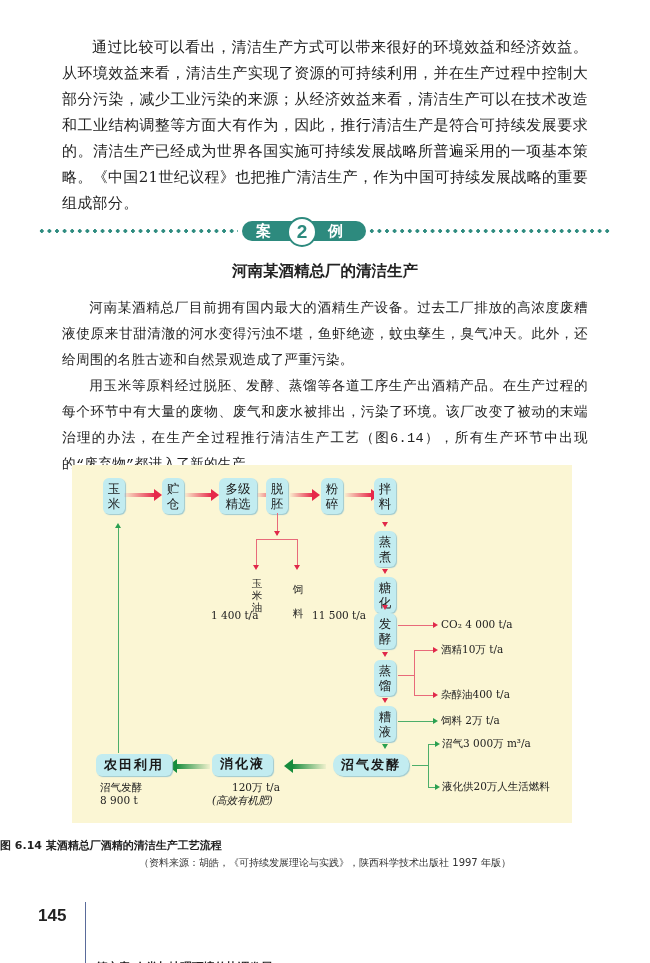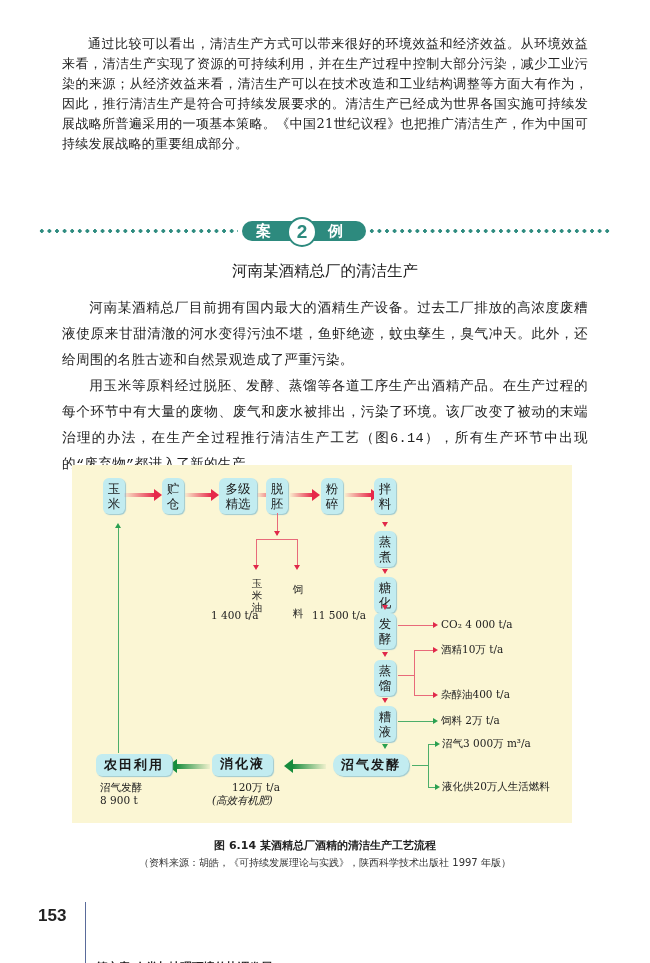--- a/index.html
+++ b/index.html
@@ -1,49 +1,49 @@
 <!DOCTYPE html>
 <html><head>
 <meta charset="utf-8">
 <style>
   html,body{margin:0;padding:0;background:#fff;}
   body{width:650px;height:963px;position:relative;overflow:hidden;font-family:"DejaVu Serif","Liberation Serif",serif;color:#222;}
-  .para{position:absolute;left:62px;width:526px;font-size:13px;line-height:20px;text-align:justify;letter-spacing:0.3px;}
+  .para{position:absolute;left:62px;width:526px;font-size:15px;line-height:26px;text-align:justify;letter-spacing:0.3px;}
   .para p{margin:0;text-indent:2em;}
   .p1{top:34px;}
   .banner{position:absolute;top:218px;left:38px;width:572px;height:28px;}
   .dots{position:absolute;top:11px;height:4px;background-image:radial-gradient(circle,#2f8c80 1.6px,transparent 1.8px);background-size:7.6px 4px;background-repeat:repeat-x;}
   .dots.l{left:0;width:200px;}
   .dots.r{left:330px;width:242px;}
   .pill{position:absolute;left:204px;top:0;width:124px;height:26px;}
   .pill .bg{position:absolute;left:0;top:3px;width:124px;height:20px;border-radius:10px;background:#2d8a7e;}
   .pill .k1{position:absolute;left:14px;top:3px;color:#fff;font-weight:bold;font-size:15px;line-height:20px;font-family:"DejaVu Sans",sans-serif;}
   .pill .circ{position:absolute;left:45px;top:-1px;width:26px;height:26px;border-radius:50%;background:#fff;border:2px solid #2d8a7e;color:#2d8a7e;font-weight:bold;font-size:19px;line-height:26px;text-align:center;font-family:"Liberation Sans",sans-serif;}
   .pill .k2{position:absolute;left:86px;top:3px;color:#fff;font-weight:bold;font-size:15px;line-height:20px;font-family:"DejaVu Sans",sans-serif;}
-  .case-title{position:absolute;top:261px;left:0;width:650px;text-align:center;font-size:15.5px;font-weight:normal;}
+  .case-title{position:absolute;top:261px;left:0;width:650px;text-align:center;font-size:15.5px;font-weight:bold;}
   .para2{top:296px;font-size:13.6px;line-height:26px;font-family:Liberation Mono, monospace;}
   .fig{position:absolute;left:72px;top:465px;width:500px;height:358px;background:#fbf6d4;}
   .box{position:absolute;background:#c2ecf0;border-radius:6px;box-shadow:1px 1px 1px #9fcad0;font-size:12.5px;line-height:15px;text-align:center;color:#1a1a1a;font-family:"DejaVu Serif",serif;}
   .vbox{width:22px;padding:3px 0;}
   .hbox{height:22px;line-height:22px;padding:0 8px;font-weight:bold;letter-spacing:2px;font-size:13px;}
   .lbl{position:absolute;font-size:10.5px;color:#222;white-space:nowrap;font-family:"DejaVu Serif",serif;}
   .arrow-r{position:absolute;height:8px;}
   .arrow-r .shaft{position:absolute;left:0;top:2px;height:4px;right:7px;background:linear-gradient(to right,rgba(230,40,70,0.05),#e6284a);}
   .arrow-r .head{position:absolute;right:0;top:-2px;width:0;height:0;border-top:6px solid transparent;border-bottom:6px solid transparent;border-left:8px solid #e6284a;}
   .arrow-g{position:absolute;height:10px;}
   .arrow-g .shaft{position:absolute;right:0;top:3px;height:5px;left:8px;background:linear-gradient(to left,rgba(20,140,60,0.05),#168c3c);}
   .arrow-g .head{position:absolute;left:0;top:-2px;width:0;height:0;border-top:7px solid transparent;border-bottom:7px solid transparent;border-right:9px solid #168c3c;}
   .ln{position:absolute;background:#e86a7a;}
   .lg{position:absolute;background:#4cae6a;}
   .tri-d{position:absolute;width:0;height:0;border-left:3px solid transparent;border-right:3px solid transparent;border-top:5px solid #e0284a;}
   .tri-dg{position:absolute;width:0;height:0;border-left:3px solid transparent;border-right:3px solid transparent;border-top:5px solid #2aa050;}
   .tri-u{position:absolute;width:0;height:0;border-left:3px solid transparent;border-right:3px solid transparent;border-bottom:5px solid #2aa050;}
   .tri-r{position:absolute;width:0;height:0;border-top:3px solid transparent;border-bottom:3px solid transparent;border-left:5px solid #e0284a;}
   .tri-rg{position:absolute;width:0;height:0;border-top:3px solid transparent;border-bottom:3px solid transparent;border-left:5px solid #2aa050;}
-  .caption{position:absolute;top:838px;left:0;width:650px;text-align:center;font-size:11px;font-weight:bold;font-family:"DejaVu Sans",sans-serif;}
+  .caption{position:absolute;top:838px;left:0;width:650px;font-size:11px;font-weight:bold;font-family:"DejaVu Sans",sans-serif;}
   .source{position:absolute;top:856px;left:0;width:650px;text-align:center;font-size:10px;font-family:"DejaVu Sans",sans-serif;color:#333;}
   .pageno{position:absolute;top:906px;left:38px;font-size:17px;font-weight:bold;font-family:"Liberation Sans",sans-serif;}
   .vrule{position:absolute;left:85px;top:902px;width:1px;height:61px;background:#5a6b9a;}
   .chapter{position:absolute;top:960px;left:96px;font-size:11.5px;font-weight:bold;font-family:"DejaVu Sans",sans-serif;}
 </style>
 </head>
 <body>
 
 <div class="para p1">
   <p>通过比较可以看出，清洁生产方式可以带来很好的环境效益和经济效益。从环境效益来看，清洁生产实现了资源的可持续利用，并在生产过程中控制大部分污染，减少工业污染的来源；从经济效益来看，清洁生产可以在技术改造和工业结构调整等方面大有作为，因此，推行清洁生产是符合可持续发展要求的。清洁生产已经成为世界各国实施可持续发展战略所普遍采用的一项基本策略。《中国21世纪议程》也把推广清洁生产，作为中国可持续发展战略的重要组成部分。</p>
@@ -163,15 +163,15 @@
   <div class="lbl" style="left:28px;top:316px;">沼气发酵</div>
   <div class="lbl" style="left:28px;top:329px;">8 900 t</div>
 
   <div class="lg" style="left:46px;top:62px;width:1px;height:226px;"></div>
   <div class="tri-u" style="left:43px;top:58px;"></div>
 </div>
 
 <div class="caption">图 6.14   某酒精总厂酒精的清洁生产工艺流程</div>
 <div class="source">（资料来源：胡皓，《可持续发展理论与实践》，陕西科学技术出版社 1997 年版）</div>
 
-<div class="pageno">153</div>
+<div class="pageno">145</div>
 <div class="vrule"></div>
 <div class="chapter">第六章   人类与地理环境的协调发展</div>
 
 </body></html>

